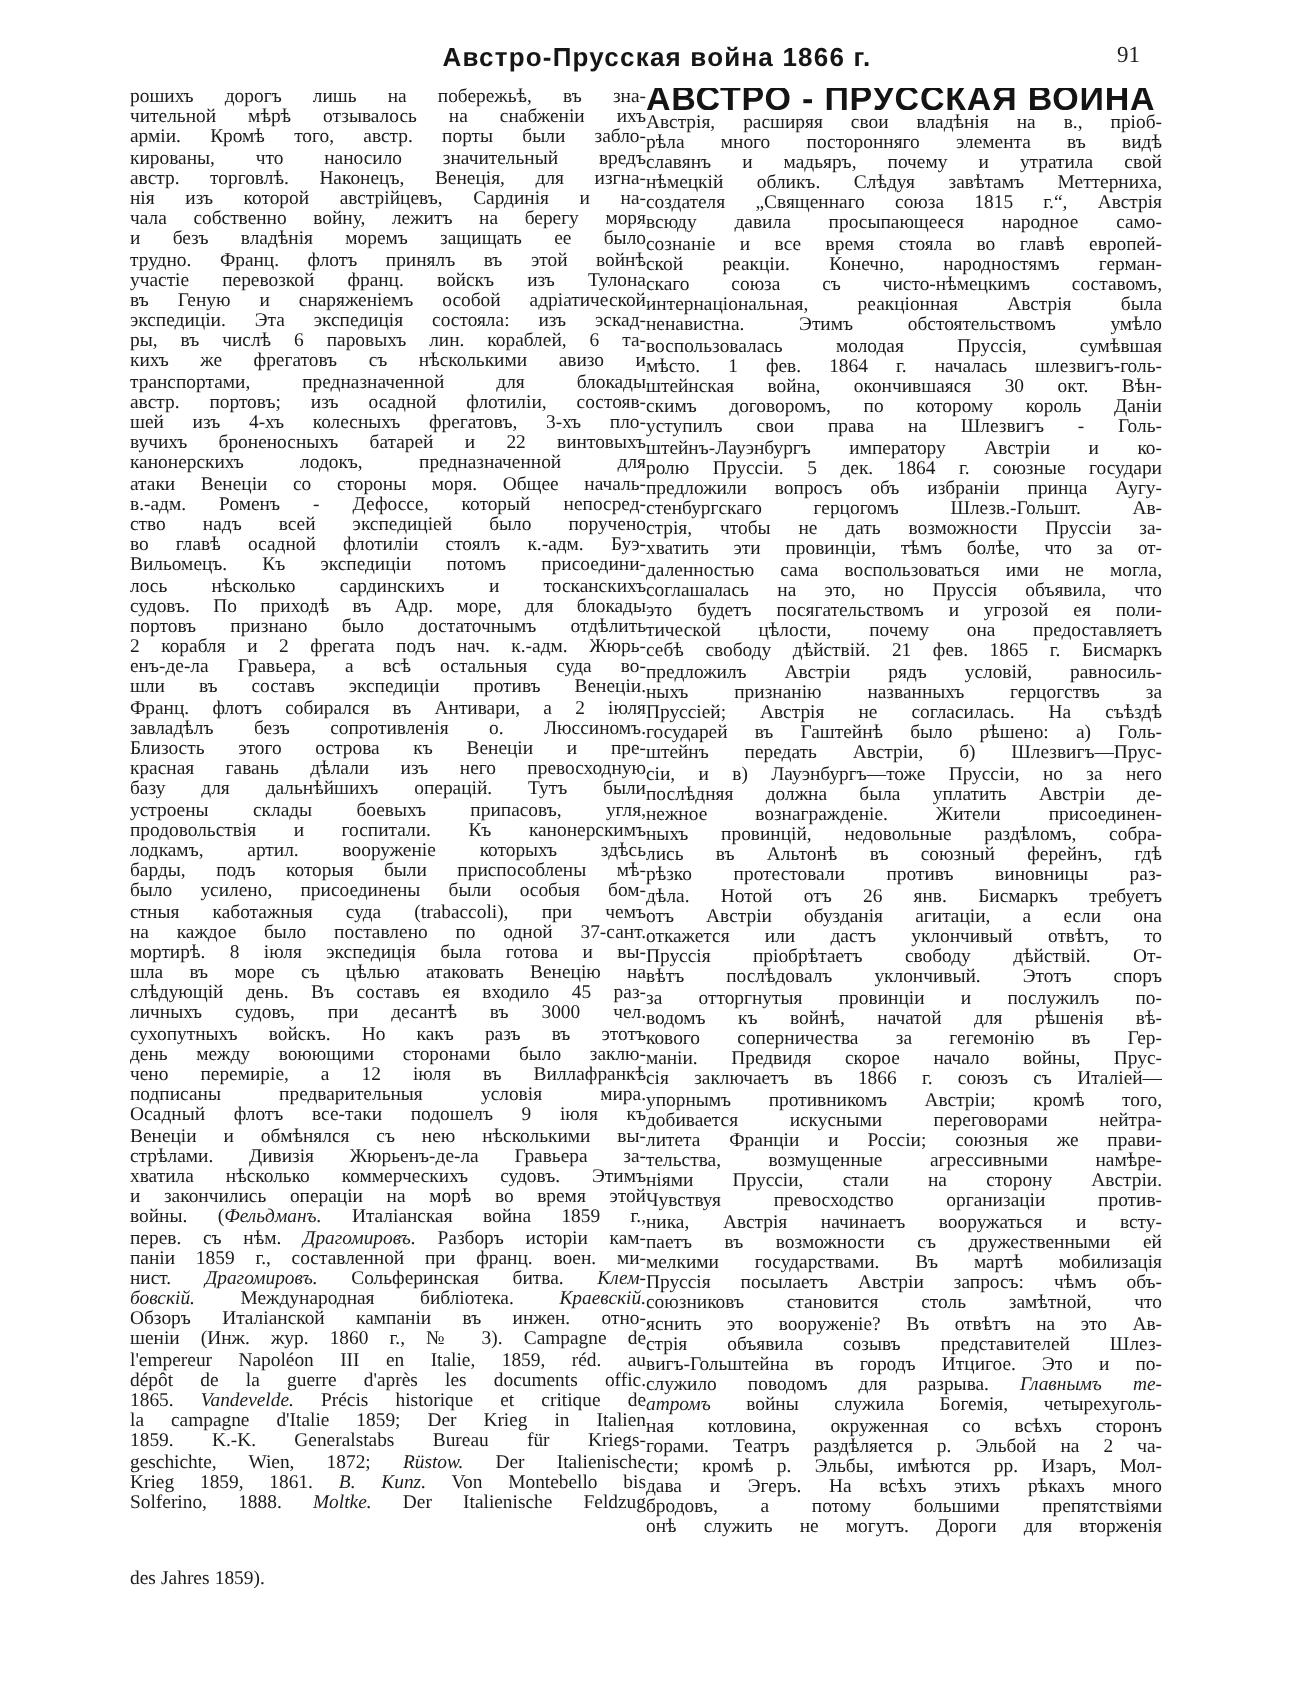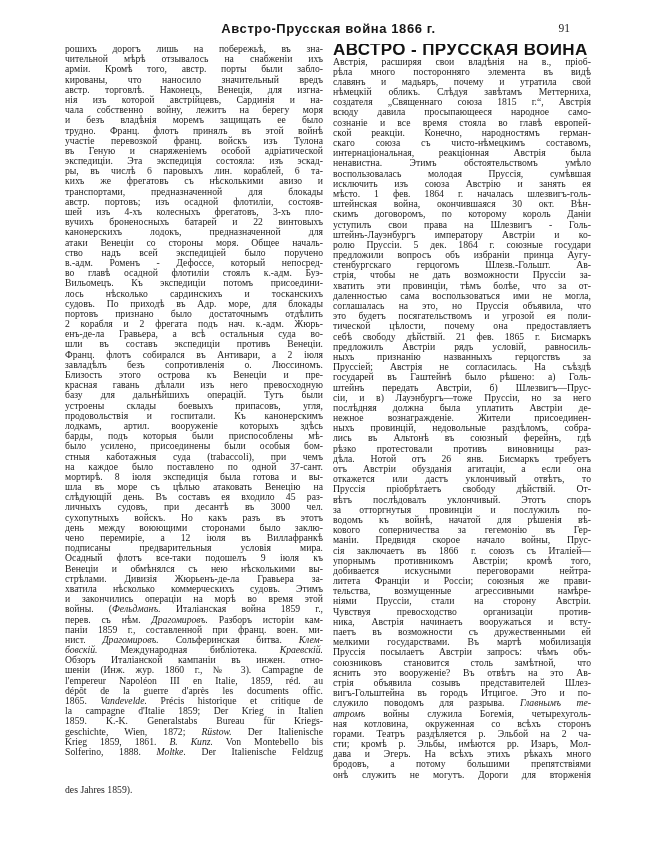--- a/index.html
+++ b/index.html
@@ -35,21 +35,21 @@
     position: absolute;
     top: 1px; right: 22px;
     font-size: 11.5px;
     color: #222;
   }
   .columns {
     position: absolute;
     top: 44px; left: 65px;
     width: 527px;
     display: flex;
-    gap: 10px;
+    gap: 0;
   }
   .col {
     width: 258px;
     flex: 0 0 258px;
   }
   .article-title {
     font-family: Liberation Sans, sans-serif;
     font-weight: bold;
     font-size: 17px;
     line-height: 11px;
@@ -102,22 +102,22 @@
         <div class="tl"><span>въ Геную и снаряженіемъ особой адріатической</span></div>
         <div class="tl"><span>экспедиціи. Эта экспедиція состояла: изъ эскад-</span></div>
         <div class="tl"><span>ры, въ числѣ 6 паровыхъ лин. кораблей, 6 та-</span></div>
         <div class="tl"><span>кихъ же фрегатовъ съ нѣсколькими авизо и</span></div>
         <div class="tl"><span>транспортами, предназначенной для блокады</span></div>
         <div class="tl"><span>австр. портовъ; изъ осадной флотиліи, состояв-</span></div>
         <div class="tl"><span>шей изъ 4-хъ колесныхъ фрегатовъ, 3-хъ пло-</span></div>
         <div class="tl"><span>вучихъ броненосныхъ батарей и 22 винтовыхъ</span></div>
         <div class="tl"><span>канонерскихъ лодокъ, предназначенной для</span></div>
         <div class="tl"><span>атаки Венеціи со стороны моря. Общее началь-</span></div>
+        <div class="tl"><span>в.-адм. Роменъ - Дефоссе, который непосред-</span></div>
         <div class="tl"><span>ство надъ всей экспедиціей было поручено</span></div>
-        <div class="tl"><span>в.-адм. Роменъ - Дефоссе, который непосред-</span></div>
         <div class="tl"><span>во главѣ осадной флотиліи стоялъ к.-адм. Буэ-</span></div>
         <div class="tl"><span>Вильомецъ. Къ экспедиціи потомъ присоедини-</span></div>
         <div class="tl"><span>лось нѣсколько сардинскихъ и тосканскихъ</span></div>
         <div class="tl"><span>судовъ. По приходѣ въ Адр. море, для блокады</span></div>
         <div class="tl"><span>портовъ признано было достаточнымъ отдѣлить</span></div>
         <div class="tl"><span>2 корабля и 2 фрегата подъ нач. к.-адм. Жюрь-</span></div>
         <div class="tl"><span>енъ-де-ла Гравьера, а всѣ остальныя суда во-</span></div>
         <div class="tl"><span>шли въ составъ экспедиціи противъ Венеціи.</span></div>
         <div class="tl"><span>Франц. флотъ собирался въ Антивари, а 2 іюля</span></div>
         <div class="tl"><span>завладѣлъ безъ сопротивленія о. Люссиномъ.</span></div>
@@ -169,21 +169,20 @@
           <div class="tl"><span>славянъ и мадьяръ, почему и утратила свой</span></div>
           <div class="tl"><span>нѣмецкій обликъ. Слѣдуя завѣтамъ Меттерниха,</span></div>
           <div class="tl"><span>создателя „Священнаго союза 1815 г.“, Австрія</span></div>
           <div class="tl"><span>всюду давила просыпающееся народное само-</span></div>
           <div class="tl"><span>сознаніе и все время стояла во главѣ европей-</span></div>
           <div class="tl"><span>ской реакціи. Конечно, народностямъ герман-</span></div>
           <div class="tl"><span>скаго союза съ чисто-нѣмецкимъ составомъ,</span></div>
           <div class="tl"><span>интернаціональная, реакціонная Австрія была</span></div>
           <div class="tl"><span>ненавистна. Этимъ обстоятельствомъ умѣло</span></div>
           <div class="tl"><span>воспользовалась молодая Пруссія, сумѣвшая</span></div>
-          <div class="tl"><span>исключить изъ союза Австрію и занять ея</span></div>
           <div class="tl"><span>мѣсто. 1 фев. 1864 г. началась шлезвигъ-голь-</span></div>
           <div class="tl"><span>штейнская война, окончившаяся 30 окт. Вѣн-</span></div>
           <div class="tl"><span>скимъ договоромъ, по которому король Даніи</span></div>
           <div class="tl"><span>уступилъ свои права на Шлезвигъ - Голь-</span></div>
           <div class="tl"><span>штейнъ-Лауэнбургъ императору Австріи и ко-</span></div>
           <div class="tl"><span>ролю Пруссіи. 5 дек. 1864 г. союзные государи</span></div>
           <div class="tl"><span>предложили вопросъ объ избраніи принца Аугу-</span></div>
           <div class="tl"><span>стенбургскаго герцогомъ Шлезв.-Гольшт. Ав-</span></div>
           <div class="tl"><span>стрія, чтобы не дать возможности Пруссіи за-</span></div>
           <div class="tl"><span>хватить эти провинціи, тѣмъ болѣе, что за от-</span></div>

